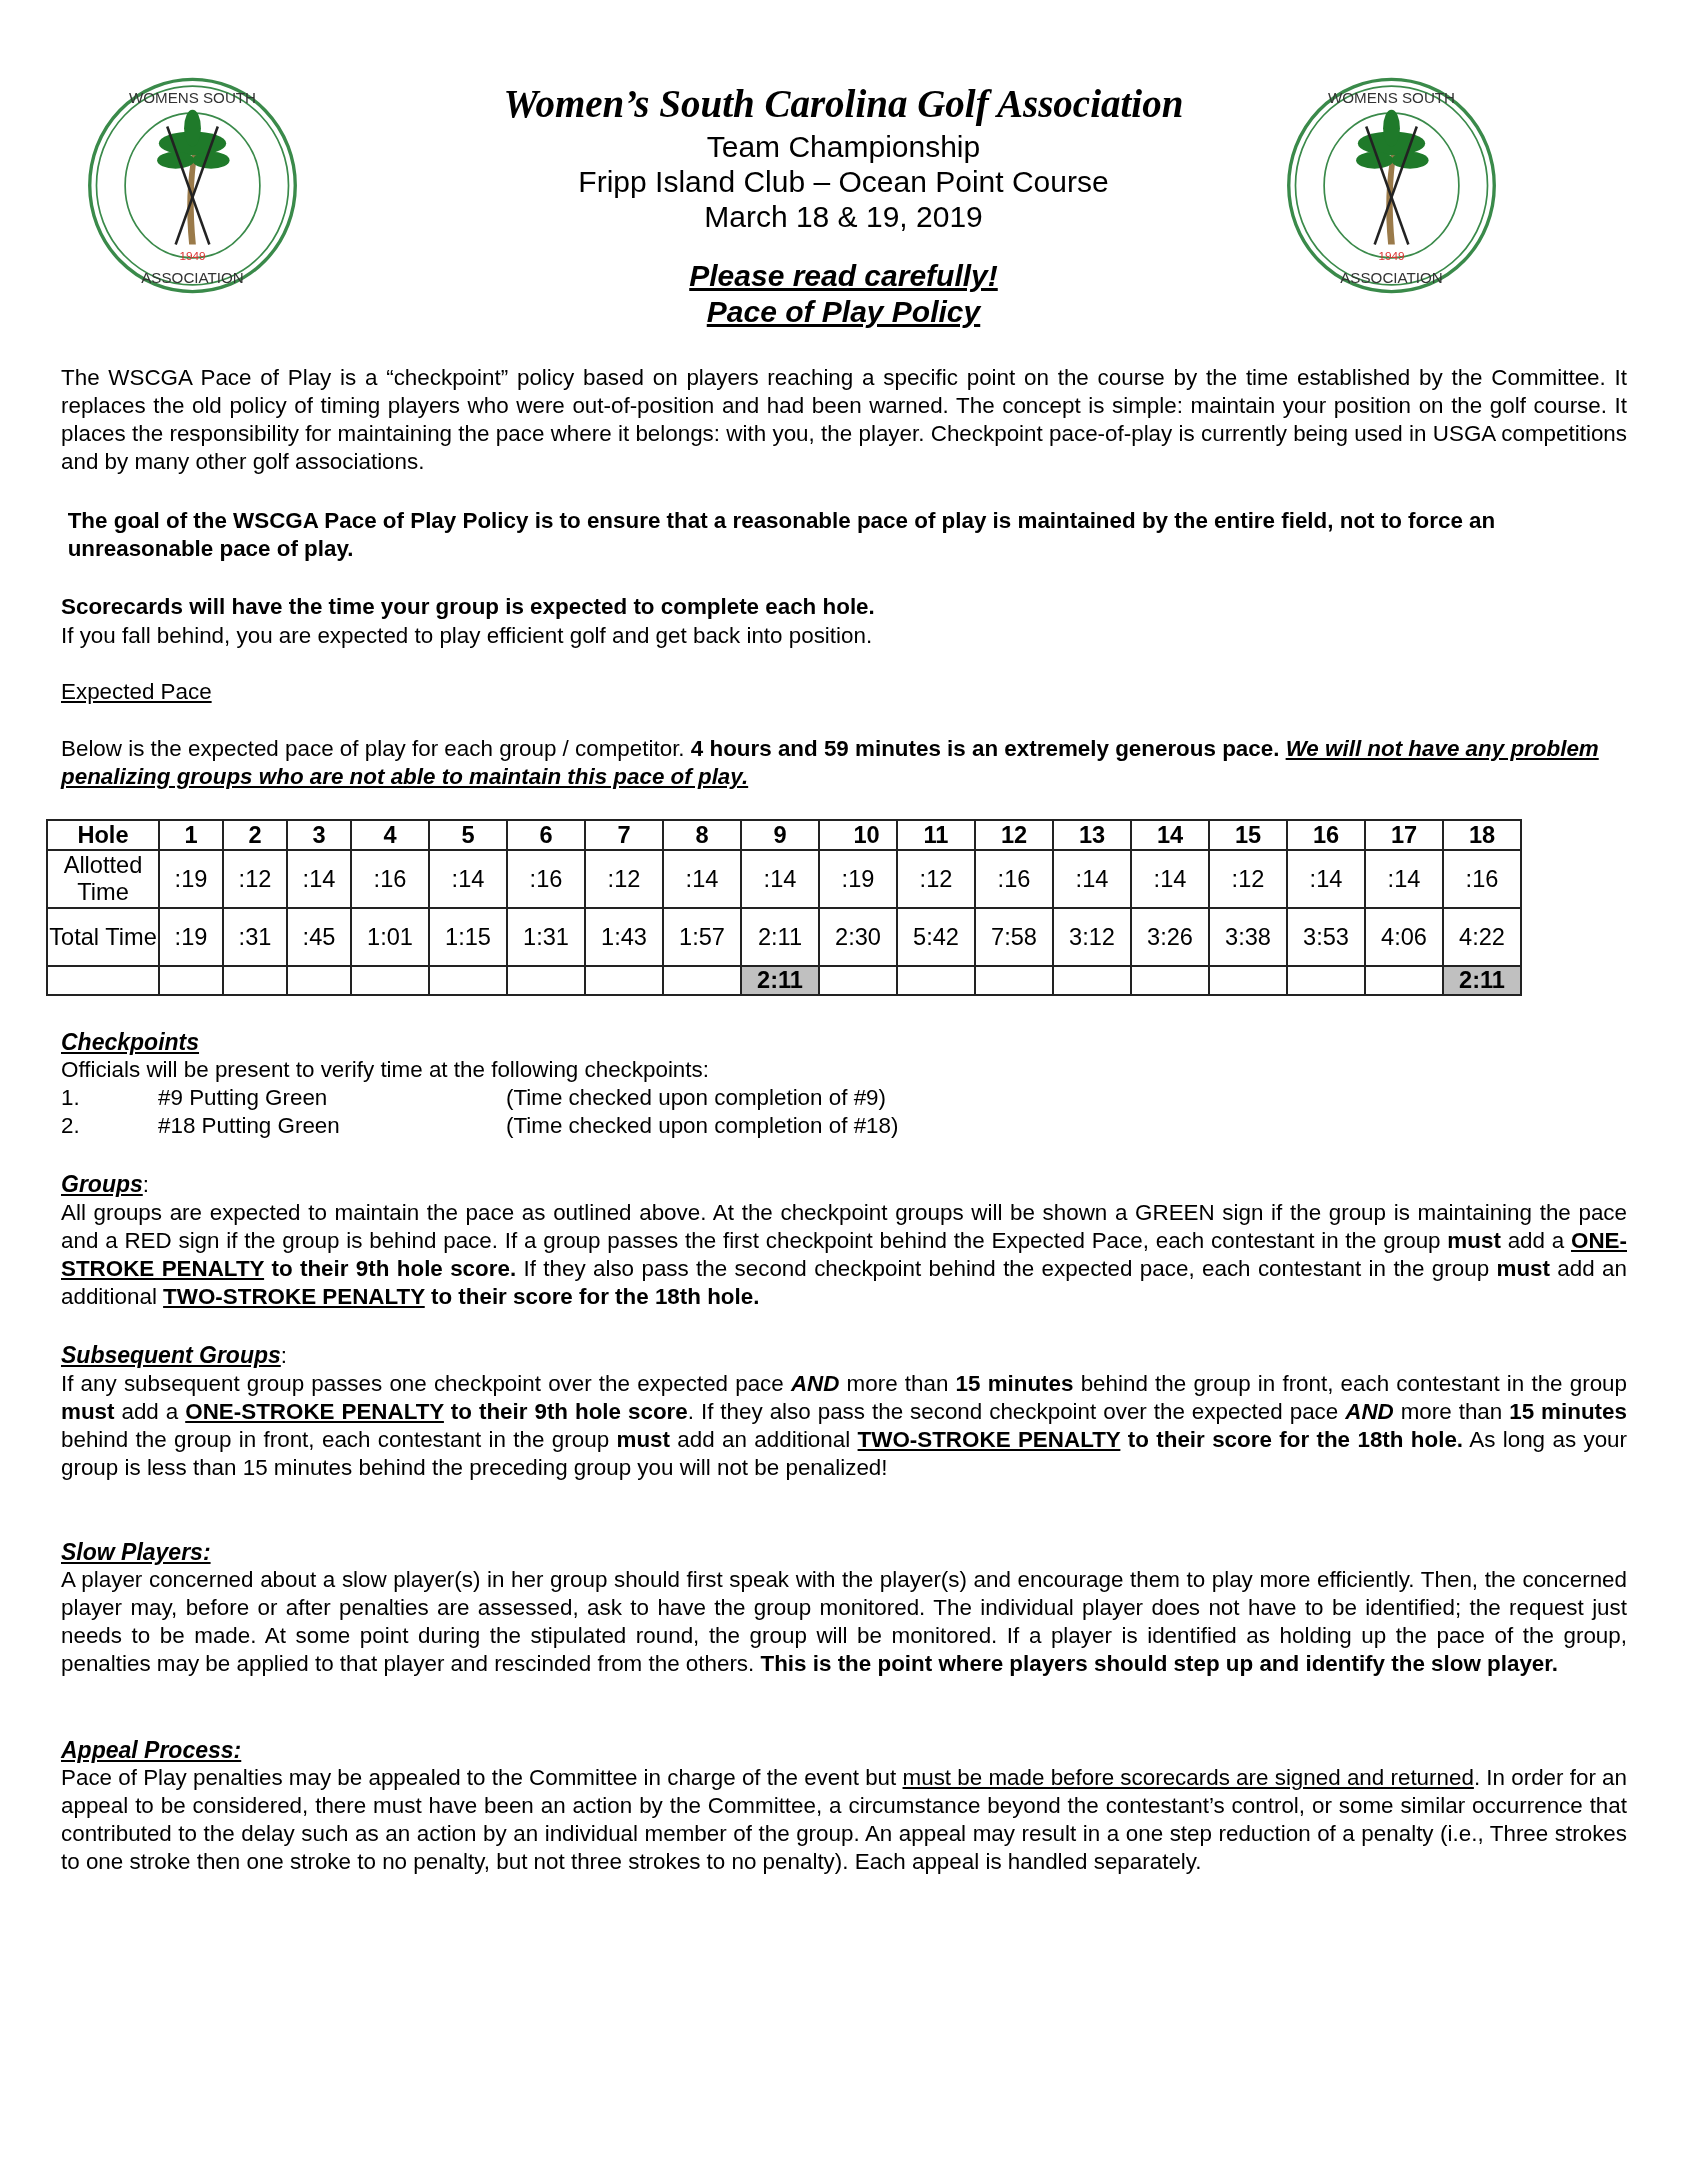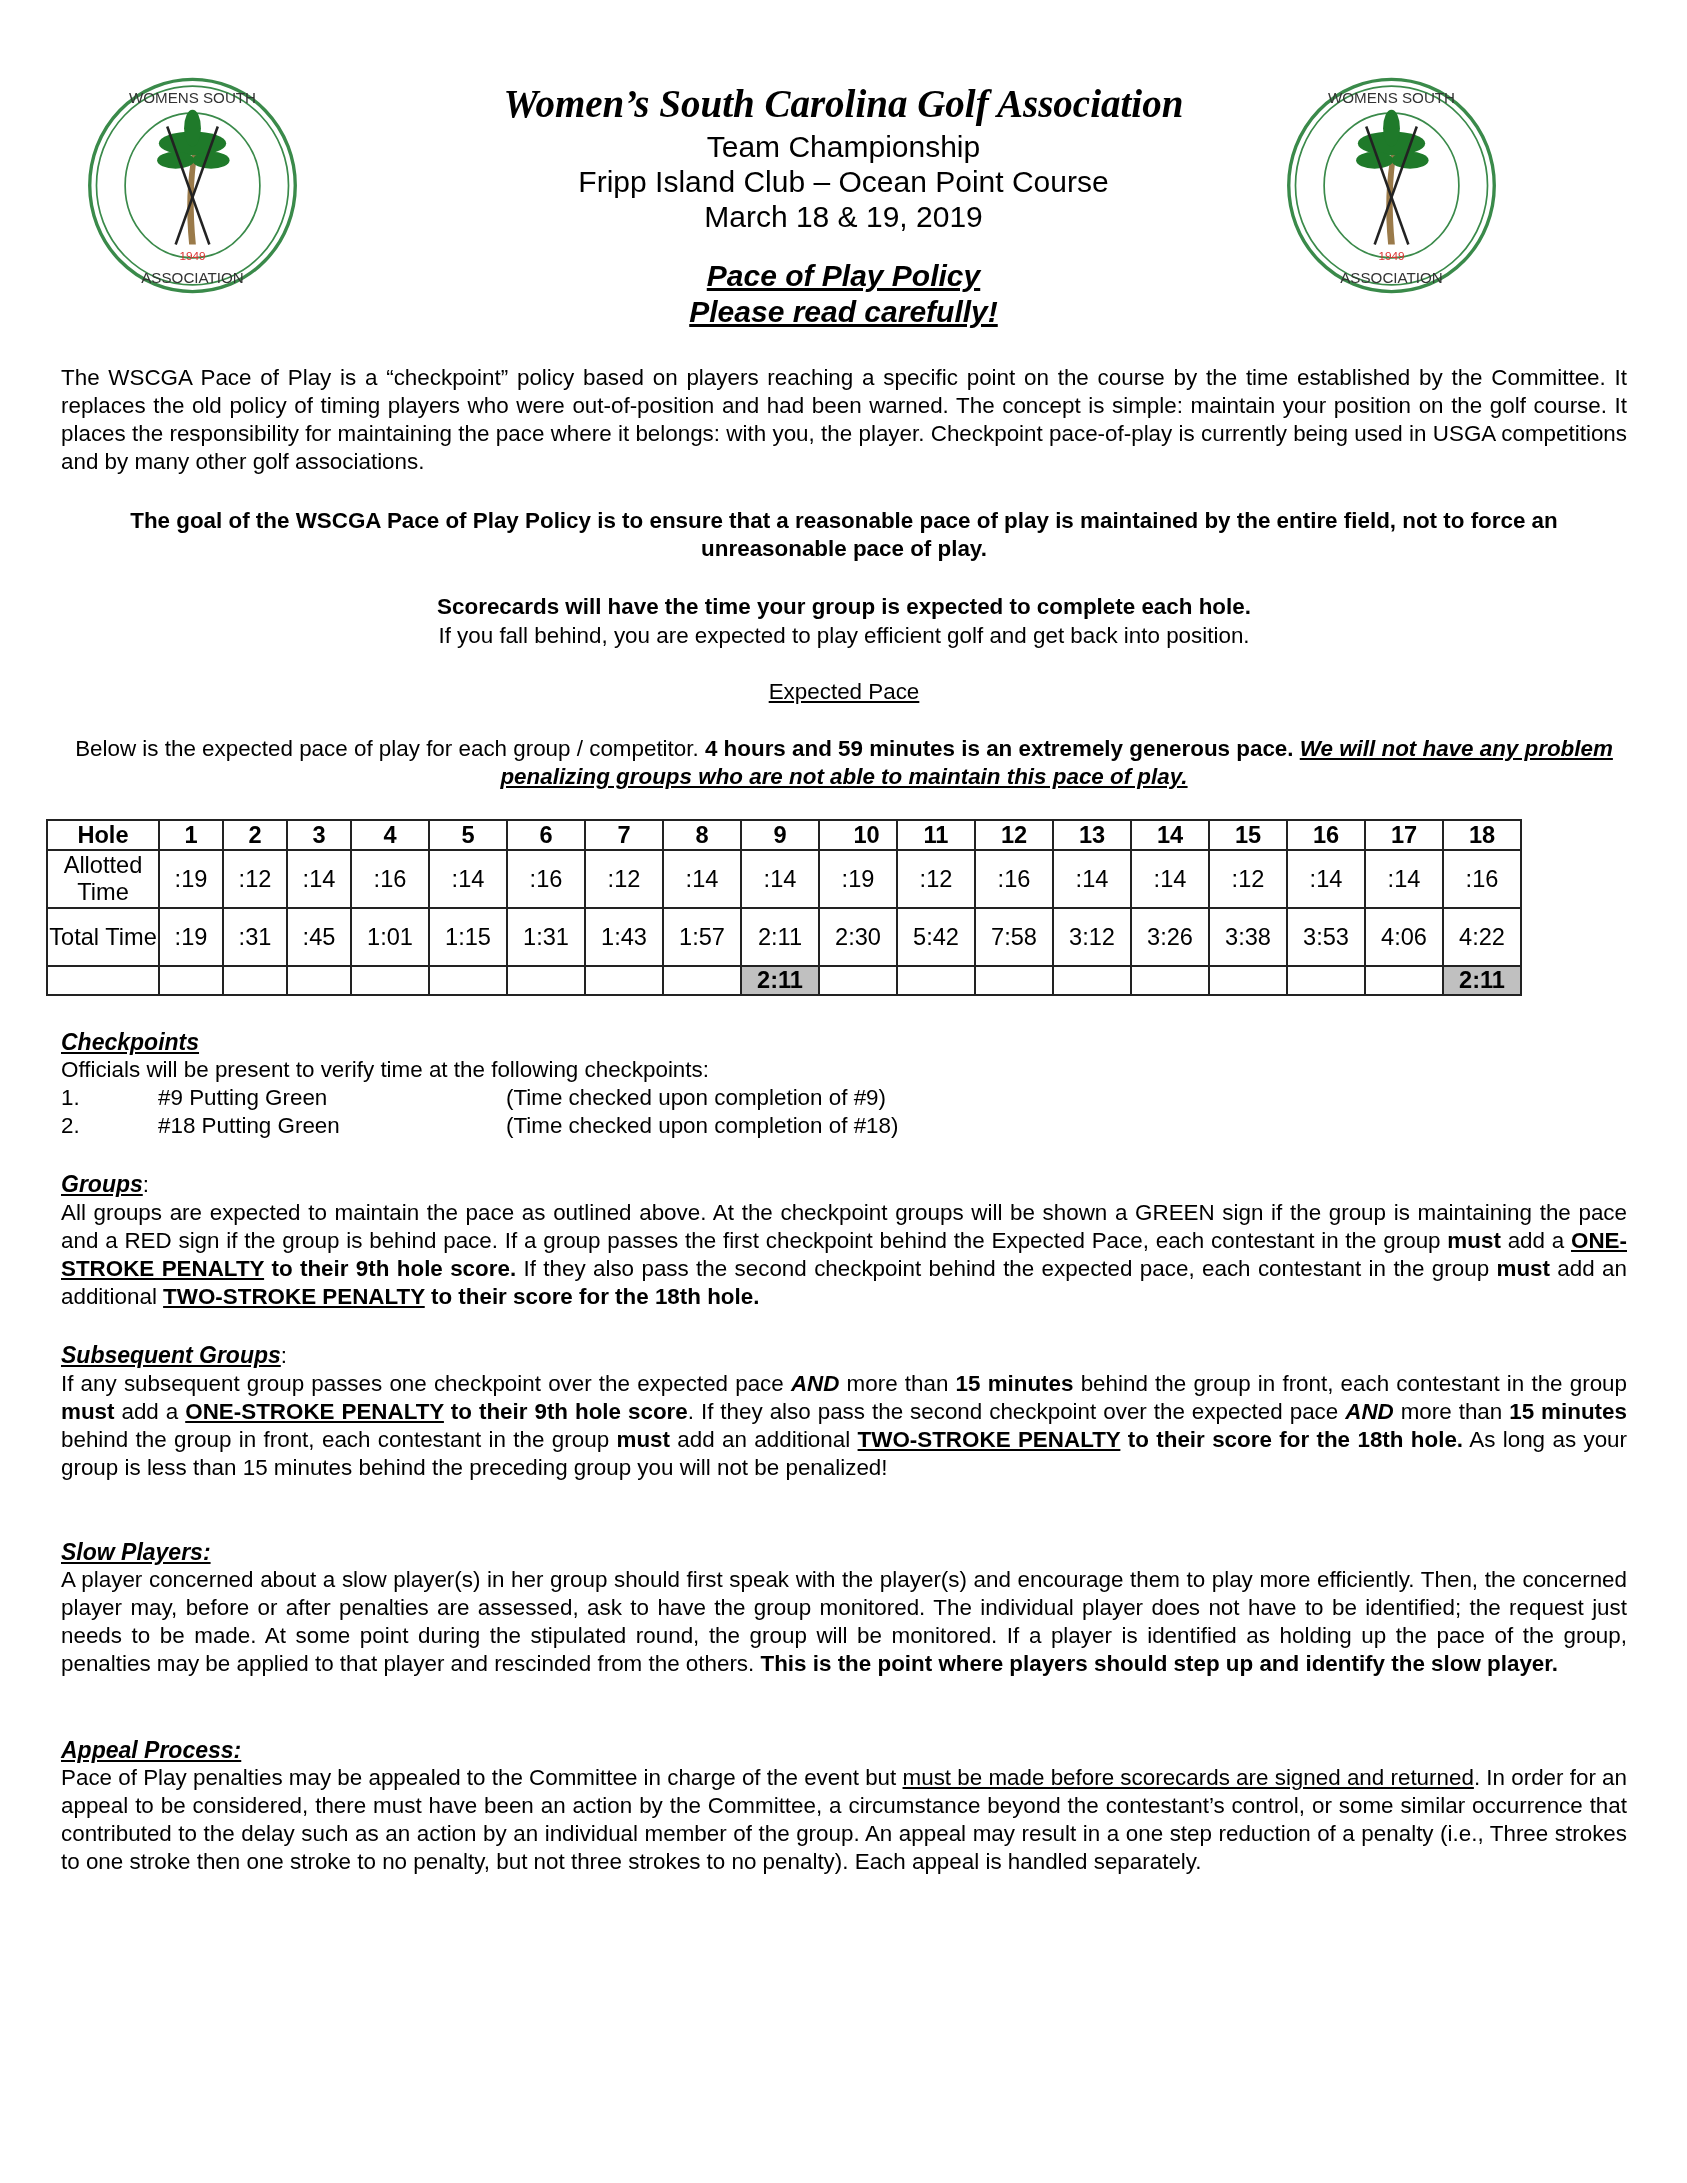--- a/index.html
+++ b/index.html
@@ -6,21 +6,21 @@
 body{width:1687px;height:2183px;background:#fff;color:#000;font-family:"Liberation Sans",sans-serif;position:relative;overflow:hidden}
 .logo{position:absolute;top:76px;width:219px;height:219px}
 .logo.l{left:83px}.logo.r{left:1282px}
 .hdr{position:absolute;top:78px;left:0;width:1687px;text-align:center}
 .hdr .t{font-family:"Liberation Serif",serif;font-style:italic;font-weight:bold;font-size:39px;line-height:51px}
 .hdr .s{font-size:30px;line-height:35px}
 .ptitle{position:absolute;top:258px;left:0;width:1687px;text-align:center;font-size:30px;font-weight:bold;font-style:italic;line-height:36px}
 .ptitle span{text-decoration:underline}
 .body{position:absolute;left:61px;width:1566px;font-size:22.4px;line-height:28px}
 .j{text-align:justify;text-align-last:left}
-.c{text-align:center}
+.c{text-align:left}
 .u{text-decoration:underline}
 .b{font-weight:bold}
 .i{font-style:italic}
 h3{font-size:23px;font-weight:bold;font-style:italic;text-decoration:underline;line-height:28px}
 table{position:absolute;left:46px;top:819px;border-collapse:collapse;font-size:23.6px}
 td{border:2.1px solid #222;text-align:center;padding:0}
 tr.h td{font-weight:bold;height:30px}
 tr.m td{height:58px;line-height:27px}
 tr.f td{height:29px}
 td.sh{background:#c0c0c0;font-weight:bold}
@@ -65,22 +65,22 @@
  <text x="130" y="246" text-anchor="middle" font-size="18" fill="#333" font-family="Liberation Sans,sans-serif">ASSOCIATION</text>
 </svg>
 
 <div class="hdr">
  <div class="t">Women’s South Carolina Golf Association</div>
  <div class="s">Team Championship</div>
  <div class="s">Fripp Island Club – Ocean Point Course</div>
  <div class="s">March 18 &amp; 19, 2019</div>
 </div>
 <div class="ptitle">
+ <div><span>Please read carefully!</span></div>
  <div><span>Pace of Play Policy</span></div>
- <div><span>Please read carefully!</span></div>
 </div>
 
 <p class="body j" style="top:364px">The WSCGA Pace of Play is a “checkpoint” policy based on players reaching a specific point on the course by the time established by the Committee.  It replaces the old policy of timing players who were out-of-position and had been warned.  The concept is simple: maintain your position on the golf course.  It places the responsibility for maintaining the pace where it belongs: with you, the player.  Checkpoint pace-of-play is currently being used in USGA competitions and by many other golf associations.</p>
 <p class="body c b" style="top:507px;padding:0 6.7px">The goal of the WSCGA Pace of Play Policy is to ensure that a reasonable pace of play is maintained by the entire field, not to force an unreasonable pace of play.</p>
 <p class="body c b" style="top:593px">Scorecards will have the time your group is expected to complete each hole.</p>
 <p class="body c" style="top:622px">If you fall behind, you are expected to play efficient golf and get back into position.</p>
 <p class="body c u" style="top:678px">Expected Pace</p>
 <p class="body c" style="top:735px"><span>Below is the expected pace of play for each group / competitor.  </span><b>4 hours and 59 minutes is an extremely generous pace.  </b><b class="i u">We will not have any problem penalizing groups who are not able to maintain this pace of play.</b></p>
 
 <table>

